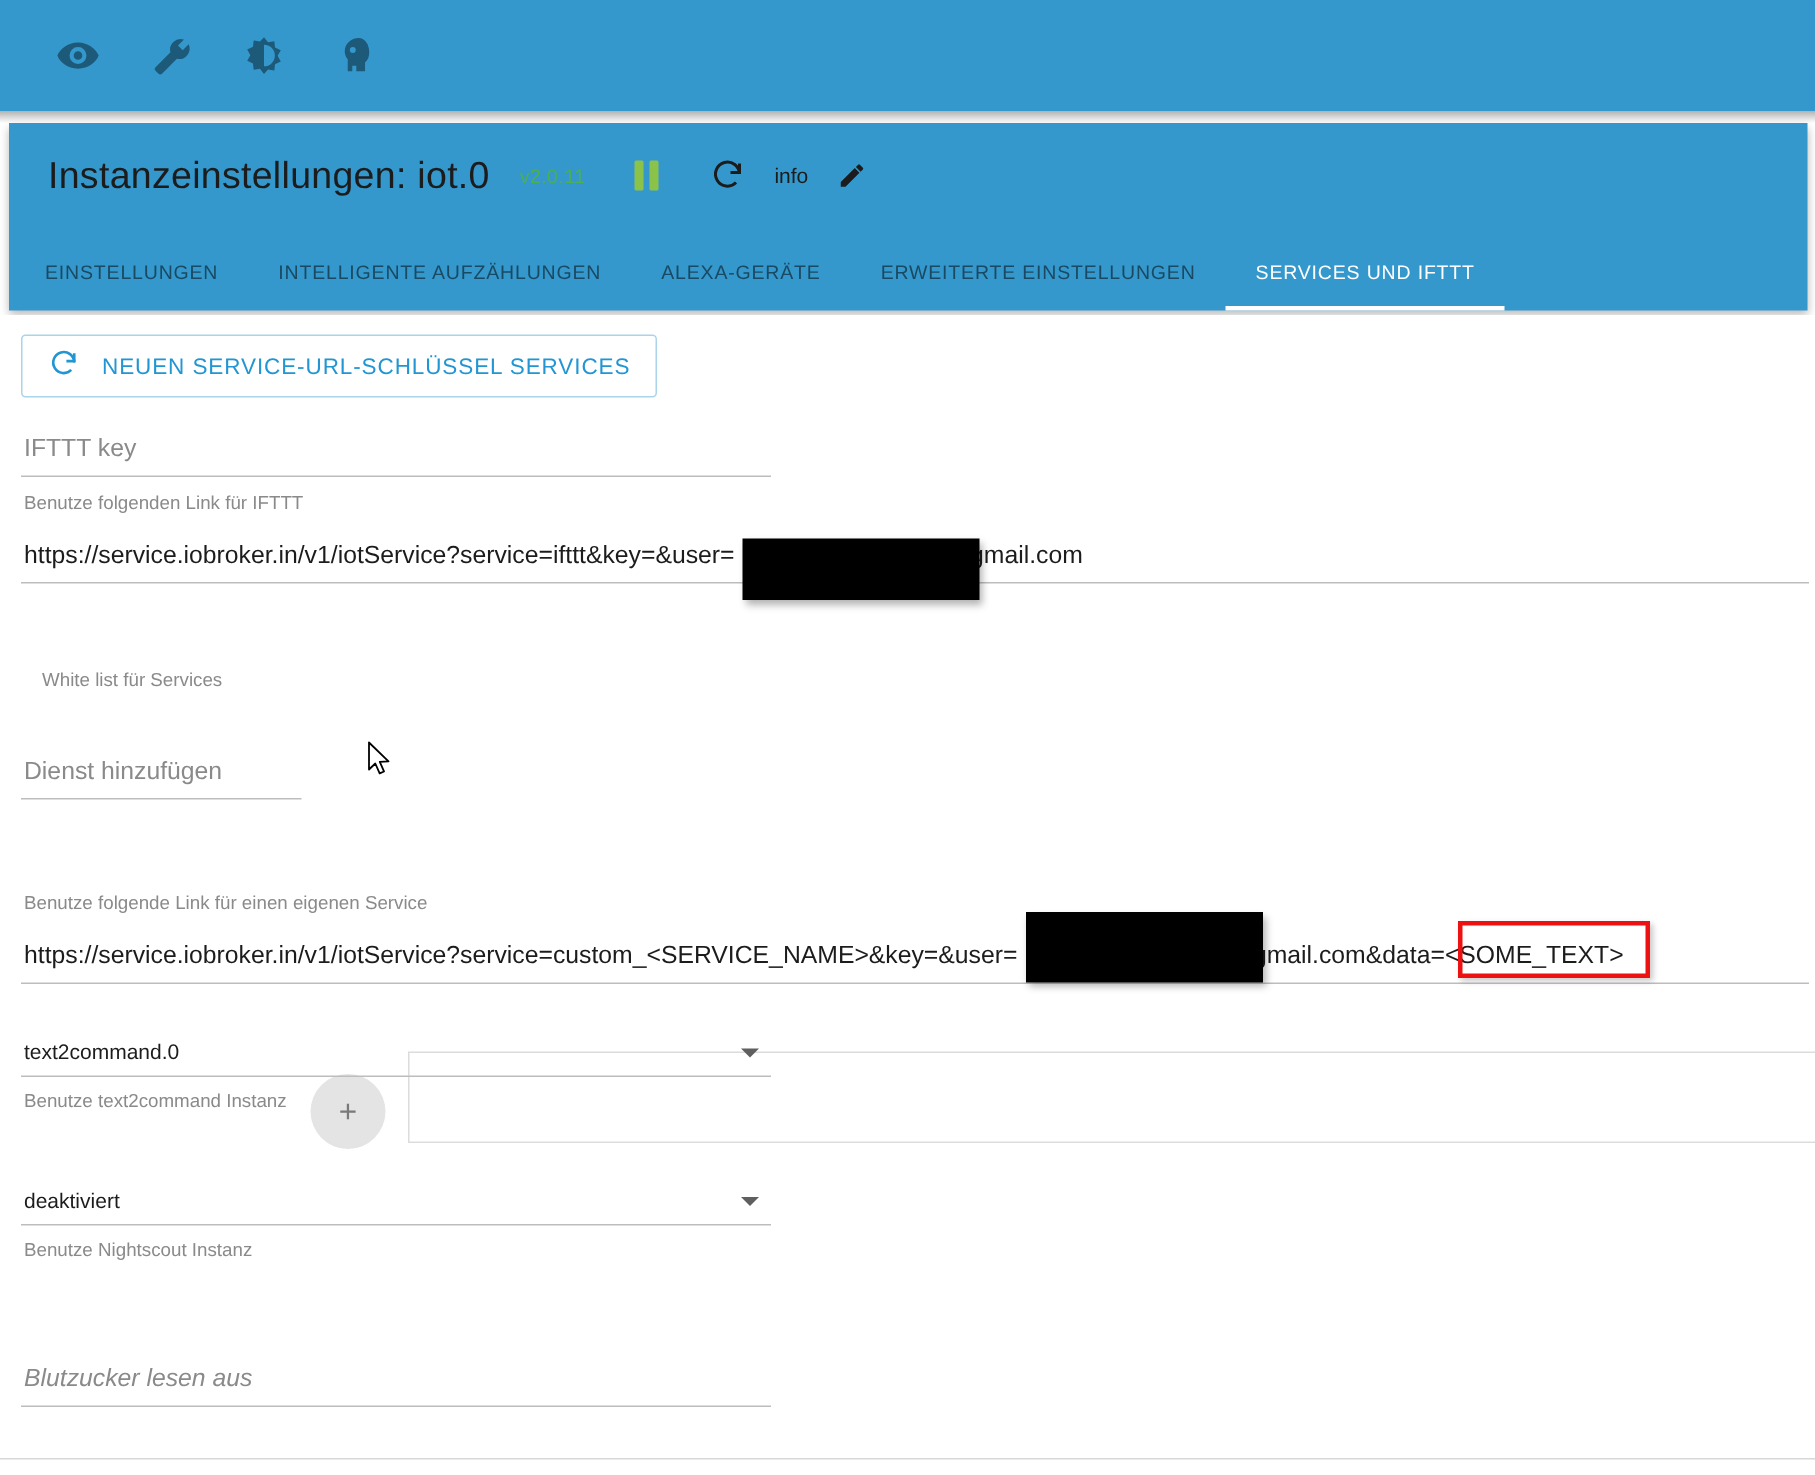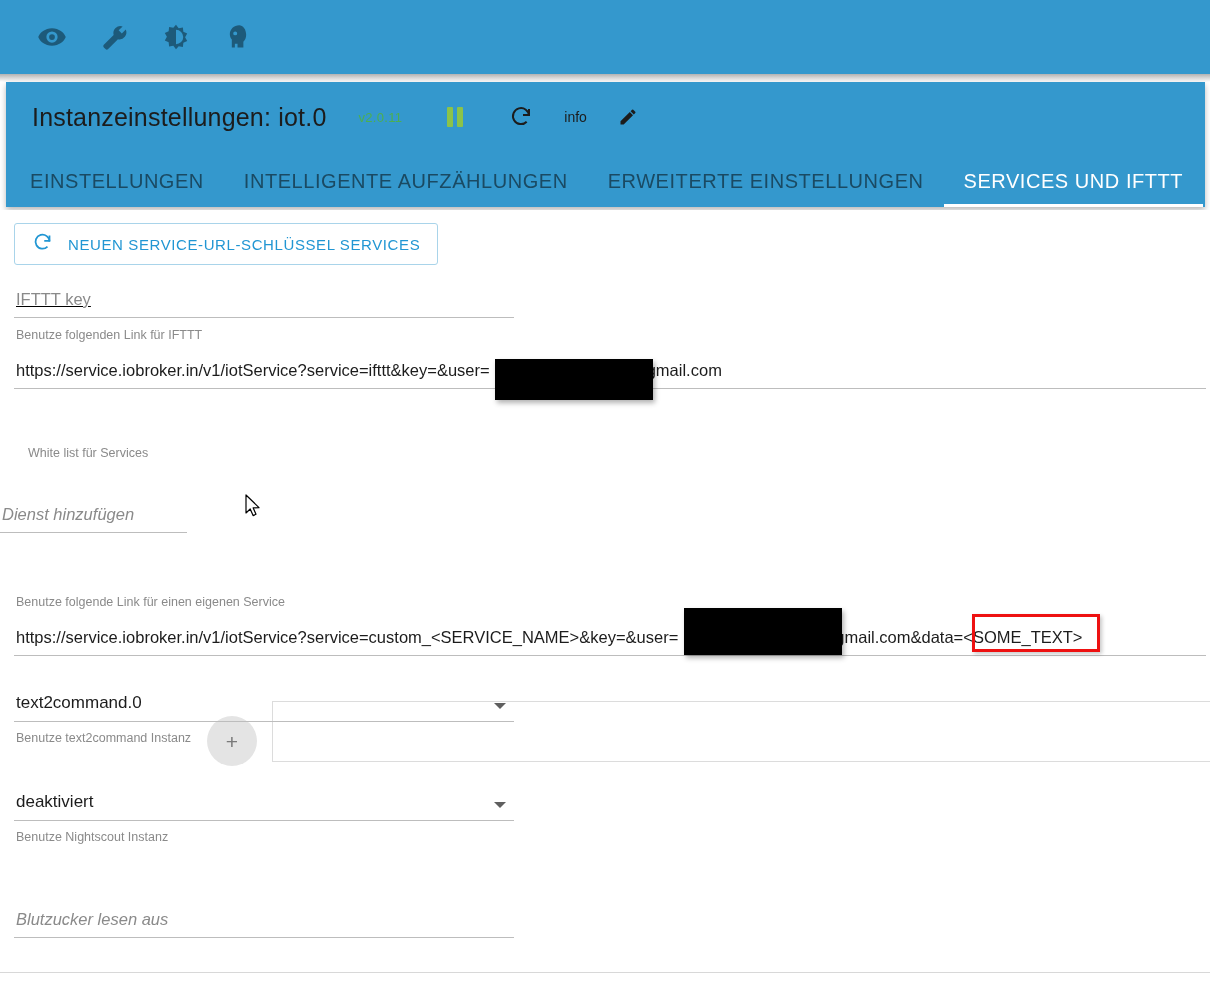--- a/index.html
+++ b/index.html
@@ -34,21 +34,21 @@
   }
 
   
   .inst-card {
     position: absolute; left: 6px; top: 82px; width: 1199px; height: 125px;
     background: #3498cd;
     box-shadow: 0 3px 6px rgba(0,0,0,0.28);
   }
   .inst-title-row {
     position: absolute; left: 26px; top: 20px;
-    display: flex; align-items: center; gap: 16px;
+    display: flex; align-items: center; gap: 4px;
   }
   .inst-title {
     font-size: 25px; color: #1c1c1c; font-weight: 400; letter-spacing: 0.2px;
     white-space: nowrap;
   }
   .inst-version {
     font-size: 13px; color: #4caf50; margin-left: 16px; white-space: nowrap;
     letter-spacing: 0.3px;
   }
   .inst-btn {
@@ -63,21 +63,21 @@
   .inst-btn.edit { color: #1c1c1c; margin-left: 10px; }
 
   
   .tabs {
     position: absolute; left: 0; top: 74px; width: 1199px; height: 51px;
     display: flex; align-items: stretch;
   }
   .tab {
     display: flex; align-items: center; justify-content: center;
     padding: 0 20px;
-    font-size: 20px; letter-spacing: 0.55px;
+    font-size: 13px; letter-spacing: 0.55px;
     color: #1a4a63; white-space: nowrap; cursor: pointer;
     position: relative;
   }
   .tab:first-child { padding-left: 24px; }
   .tab.active { color: #ffffff; }
   .tab.active::after {
     content: ""; position: absolute; left: 0; right: 0; bottom: 0;
     height: 3px; background: #ffffff;
   }
 
@@ -113,21 +113,21 @@
   .field .fl {
     font-size: 12.5px; color: #8a8a8a; padding-left: 2px; white-space: nowrap;
   }
 
   
   .select-row {
     position: relative; display: flex; align-items: flex-end;
     border-bottom: 1px solid #bdbdbd; padding-bottom: 8px;
   }
   .select-row .sv {
-    font-size: 17px; color: #1c1c1c; padding-left: 2px; flex: 1;
+    font-size: 14px; color: #1c1c1c; padding-left: 2px; flex: 1;
     white-space: nowrap;
   }
   .caret {
     width: 0; height: 0;
     border-left: 6px solid transparent; border-right: 6px solid transparent;
     border-top: 6px solid #5f5f5f;
     margin-right: 8px; margin-bottom: 4px;
   }
 
   
@@ -217,51 +217,52 @@
       <span class="inst-btn edit">
         <svg width="20" height="20" viewBox="0 0 24 24" fill="currentColor">
           <path d="M3 17.2V21h3.8L18 9.8 14.2 6 3 17.2zM20.7 7.1a1 1 0 0 0 0-1.4l-2.4-2.4a1 1 0 0 0-1.4 0l-1.8 1.8L18.9 8.9l1.8-1.8z"></path>
         </svg>
       </span>
     </div>
 
     <div class="tabs">
       <div class="tab">EINSTELLUNGEN</div>
       <div class="tab">INTELLIGENTE AUFZÄHLUNGEN</div>
+      <div class="tab">ALEXA-GERÄTE</div>
       <div class="tab">ERWEITERTE EINSTELLUNGEN</div>
       <div class="tab active">SERVICES UND IFTTT</div>
     </div>
   </div>
 
   <div class="content">
 
     <div class="btn-outline">
       <span>
         <svg width="21" height="21" viewBox="0 0 24 24" fill="none" stroke="currentColor" stroke-width="2">
           <path d="M20 11a8 8 0 1 0-2.3 5.7"></path>
           <path d="M20 4v6h-6" stroke-linejoin="round"></path>
         </svg>
       </span>
       <span>NEUEN SERVICE-URL-SCHLÜSSEL SERVICES</span>
     </div>
 
-    <div class="field" style="left:14px; top:80px; width:500px;text-decoration:underline;">
+    <div class="field" style="left:14px; top:80px; width:500px;">
       <div class="fv placeholder">IFTTT key</div>
     </div>
 
     <div class="field" style="left:14px; top:118px; width:1192px;">
       <div class="fl">Benutze folgenden Link für IFTTT</div>
       <div class="fv" style="margin-top:19px;"><span>https://service.iobroker.in/v1/iotService?service=ifttt&amp;key=&amp;user=</span><span style="display:inline-block;width:157px;"></span><span>gmail.com</span></div>
     </div>
 
     <div class="field" style="left:26px; top:236px; width:400px;">
       <div class="fl">White list für Services</div>
     </div>
 
-    <div class="field" style="left:0; top:295px; width:187px;font-style:italic;">
+    <div class="field" style="left:14px; top:295px; width:187px;">
       <div class="fv placeholder">Dienst hinzufügen</div>
     </div>
 
     <div class="add-circle">
       <span>+</span>
     </div>
 
     <div class="wl-box"></div>
 
     <div class="field" style="left:14px; top:385px; width:1192px;">

